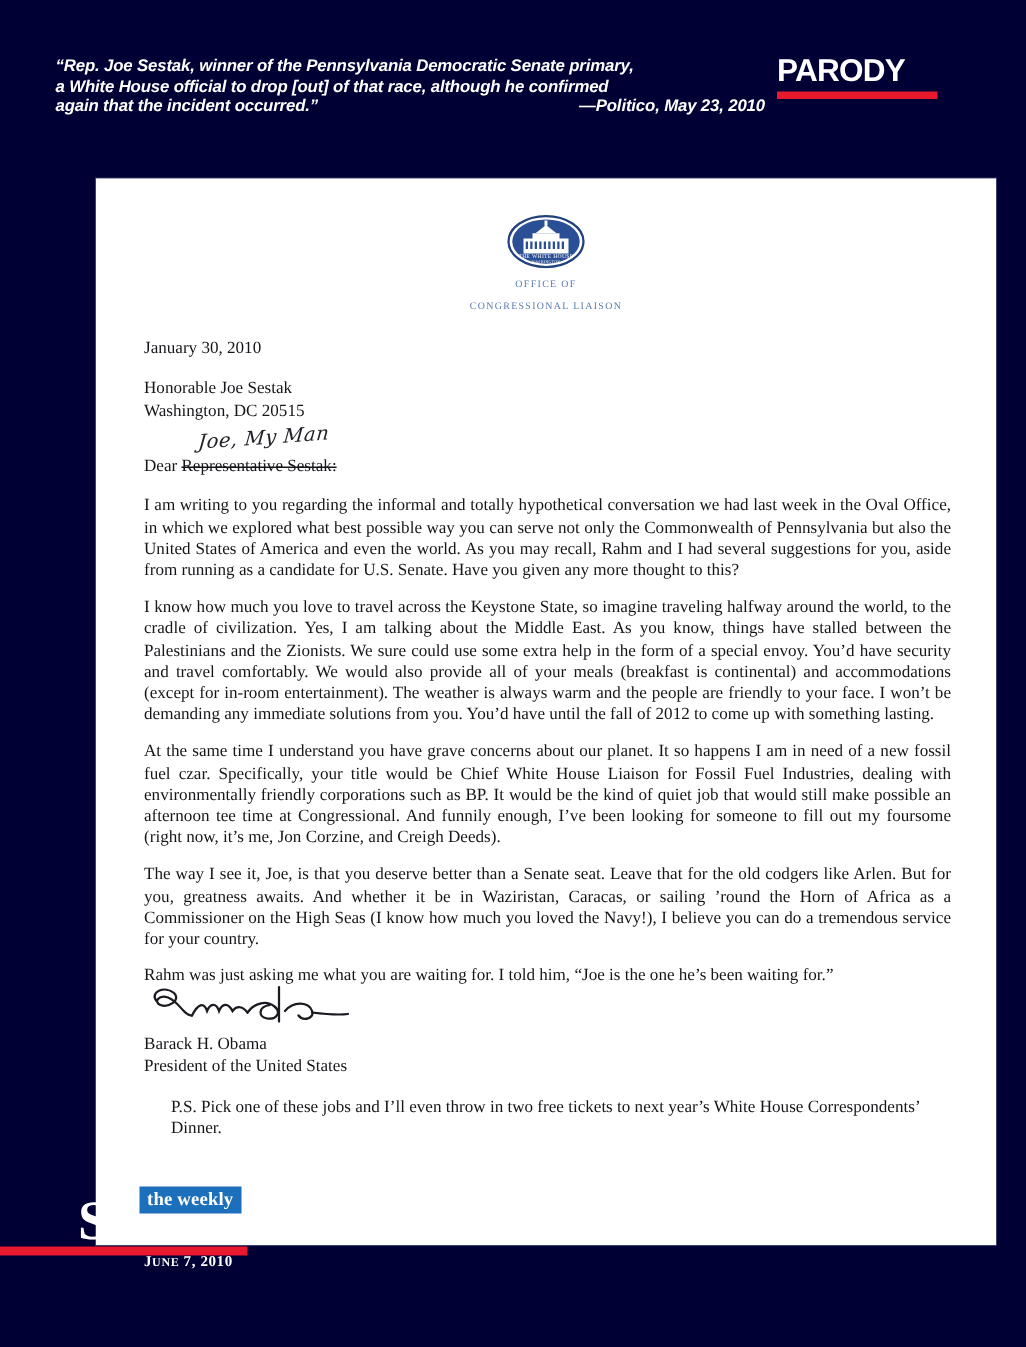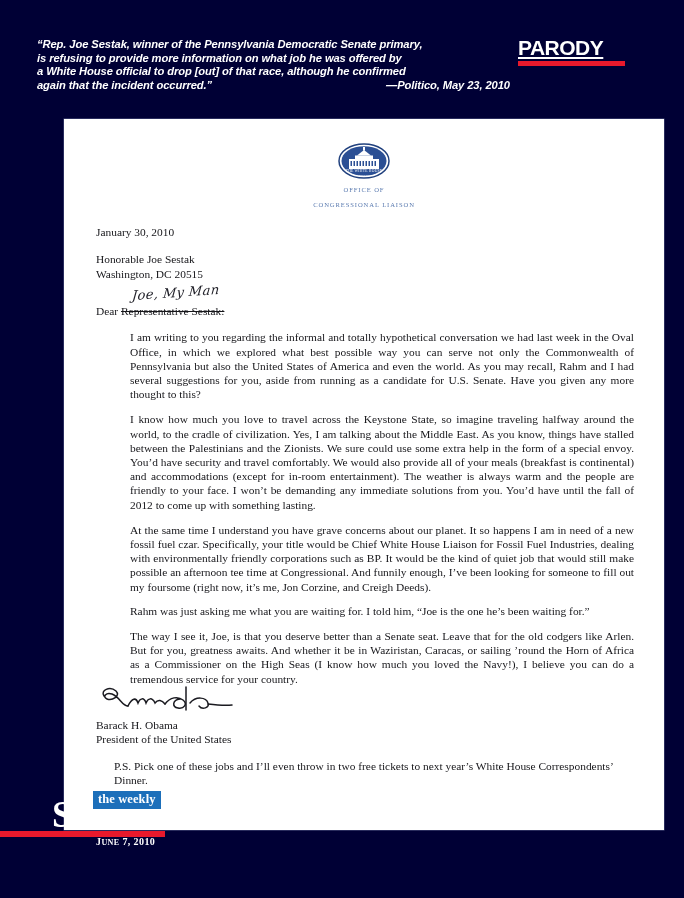--- a/index.html
+++ b/index.html
@@ -56,21 +56,20 @@
     left: 518px; top: 36px;
     width: 110px;
   }
   .parody-word {
     font-family: "Liberation Sans", sans-serif;
     font-weight: bold;
     font-size: 21px;
     letter-spacing: -0.5px;
     color: #ffffff;
     line-height: 23px;
-    text-decoration: underline;
   }
   .parody-rule {
     margin-top: 2px;
     width: 107px;
     height: 5px;
     background: #e8192c;
   }
 
   
   .page {
@@ -136,21 +135,20 @@
     top: 15px;
   }
   .struck {
     text-decoration: line-through;
     text-decoration-thickness: 1.1px;
   }
 
   .para {
     margin-top: 11px;
     text-align: justify;
-    margin-left: 34px;
   }
   .para.tight { margin-top: 10px; }
 
   .closing { margin-top: 16px; }
 
   .sig-wrap {
     position: relative;
     height: 30px;
     margin-top: 2px;
   }
@@ -216,21 +214,20 @@
   }
   .issue-date .sc { font-size: 8px; }
 </style>
 </head>
 <body>
 
 <div class="epigraph-band">
 
   <div class="quote-block">
     <div class="quote-line">“Rep. Joe Sestak, winner of the Pennsylvania Democratic Senate primary,</div>
-    <div class="quote-line">is refusing to provide more information on what job he was offered by</div>
     <div class="quote-line">a White House official to drop [out] of that race, although he confirmed</div>
     <div class="quote-line quote-last">
       <span>again that the incident occurred.”</span>
       <span class="quote-attrib">—Politico, May 23, 2010</span>
     </div>
   </div>
 
   <div class="parody-wrap">
     <div class="parody-word">PARODY</div>
     <div class="parody-rule"></div>
@@ -281,22 +278,22 @@
     <div class="salutation-wrap">
       <div class="handwriting">Joe, My Man</div>
       <div class="salutation">
         <span>Dear </span><span class="struck">Representative Sestak:</span>
       </div>
     </div>
 
     <div class="para">I am writing to you regarding the informal and totally hypothetical conversation we had last week in the Oval Office, in which we explored what best possible way you can serve not only the Commonwealth of Pennsylvania but also the United States of America and even the world. As you may recall, Rahm and I had several suggestions for you, aside from running as a candidate for U.S. Senate. Have you given any more thought to this?</div>
     <div class="para">I know how much you love to travel across the Keystone State, so imagine traveling halfway around the world, to the cradle of civilization. Yes, I am talking about the Middle East. As you know, things have stalled between the Palestinians and the Zionists. We sure could use some extra help in the form of a special envoy. You’d have security and travel comfortably. We would also provide all of your meals (breakfast is continental) and accommodations (except for in-room entertainment). The weather is always warm and the people are friendly to your face. I won’t be demanding any immediate solutions from you. You’d have until the fall of 2012 to come up with something lasting.</div>
     <div class="para">At the same time I understand you have grave concerns about our planet. It so happens I am in need of a new fossil fuel czar. Specifically, your title would be Chief White House Liaison for Fossil Fuel Industries, dealing with environmentally friendly corporations such as BP. It would be the kind of quiet job that would still make possible an afternoon tee time at Congressional. And funnily enough, I’ve been looking for someone to fill out my foursome (right now, it’s me, Jon Corzine, and Creigh Deeds).</div>
+    <div class="para">The way I see it, Joe, is that you deserve better than a Senate seat. Leave that for the old codgers like Arlen. But for you, greatness awaits. And whether it be in Waziristan, Caracas, or sailing ’round the Horn of Africa as a Commissioner on the High Seas (I know how much you loved the Navy!), I believe you can do a tremendous service for your country.</div>
     <div class="para tight">Rahm was just asking me what you are waiting for. I told him, “Joe is the one he’s been waiting for.”</div>
-    <div class="para">The way I see it, Joe, is that you deserve better than a Senate seat. Leave that for the old codgers like Arlen. But for you, greatness awaits. And whether it be in Waziristan, Caracas, or sailing ’round the Horn of Africa as a Commissioner on the High Seas (I know how much you loved the Navy!), I believe you can do a tremendous service for your country.</div>
 
 
     <div class="sig-wrap">
       <div class="signature">
         <svg width="150" height="30" viewBox="0 0 150 30">
           <g fill="none" stroke="#1a1a20" stroke-width="1.5" stroke-linecap="round">
             <path d="M6 12 C2 6, 12 2, 18 7 C23 12, 14 17, 9 15 C4 13, 8 8, 14 10 C22 13, 24 22, 30 22"></path>
             <path d="M30 22 C34 14, 38 13, 40 19 C42 14, 46 13, 48 19 C50 14, 54 13, 57 19 C60 15, 64 16, 67 20"></path>
             <path d="M67 20 C72 13, 80 12, 85 16 C90 20, 86 25, 80 24 C74 23, 74 16, 82 15"></path>
             <path d="M88 3 L88 26"></path>

